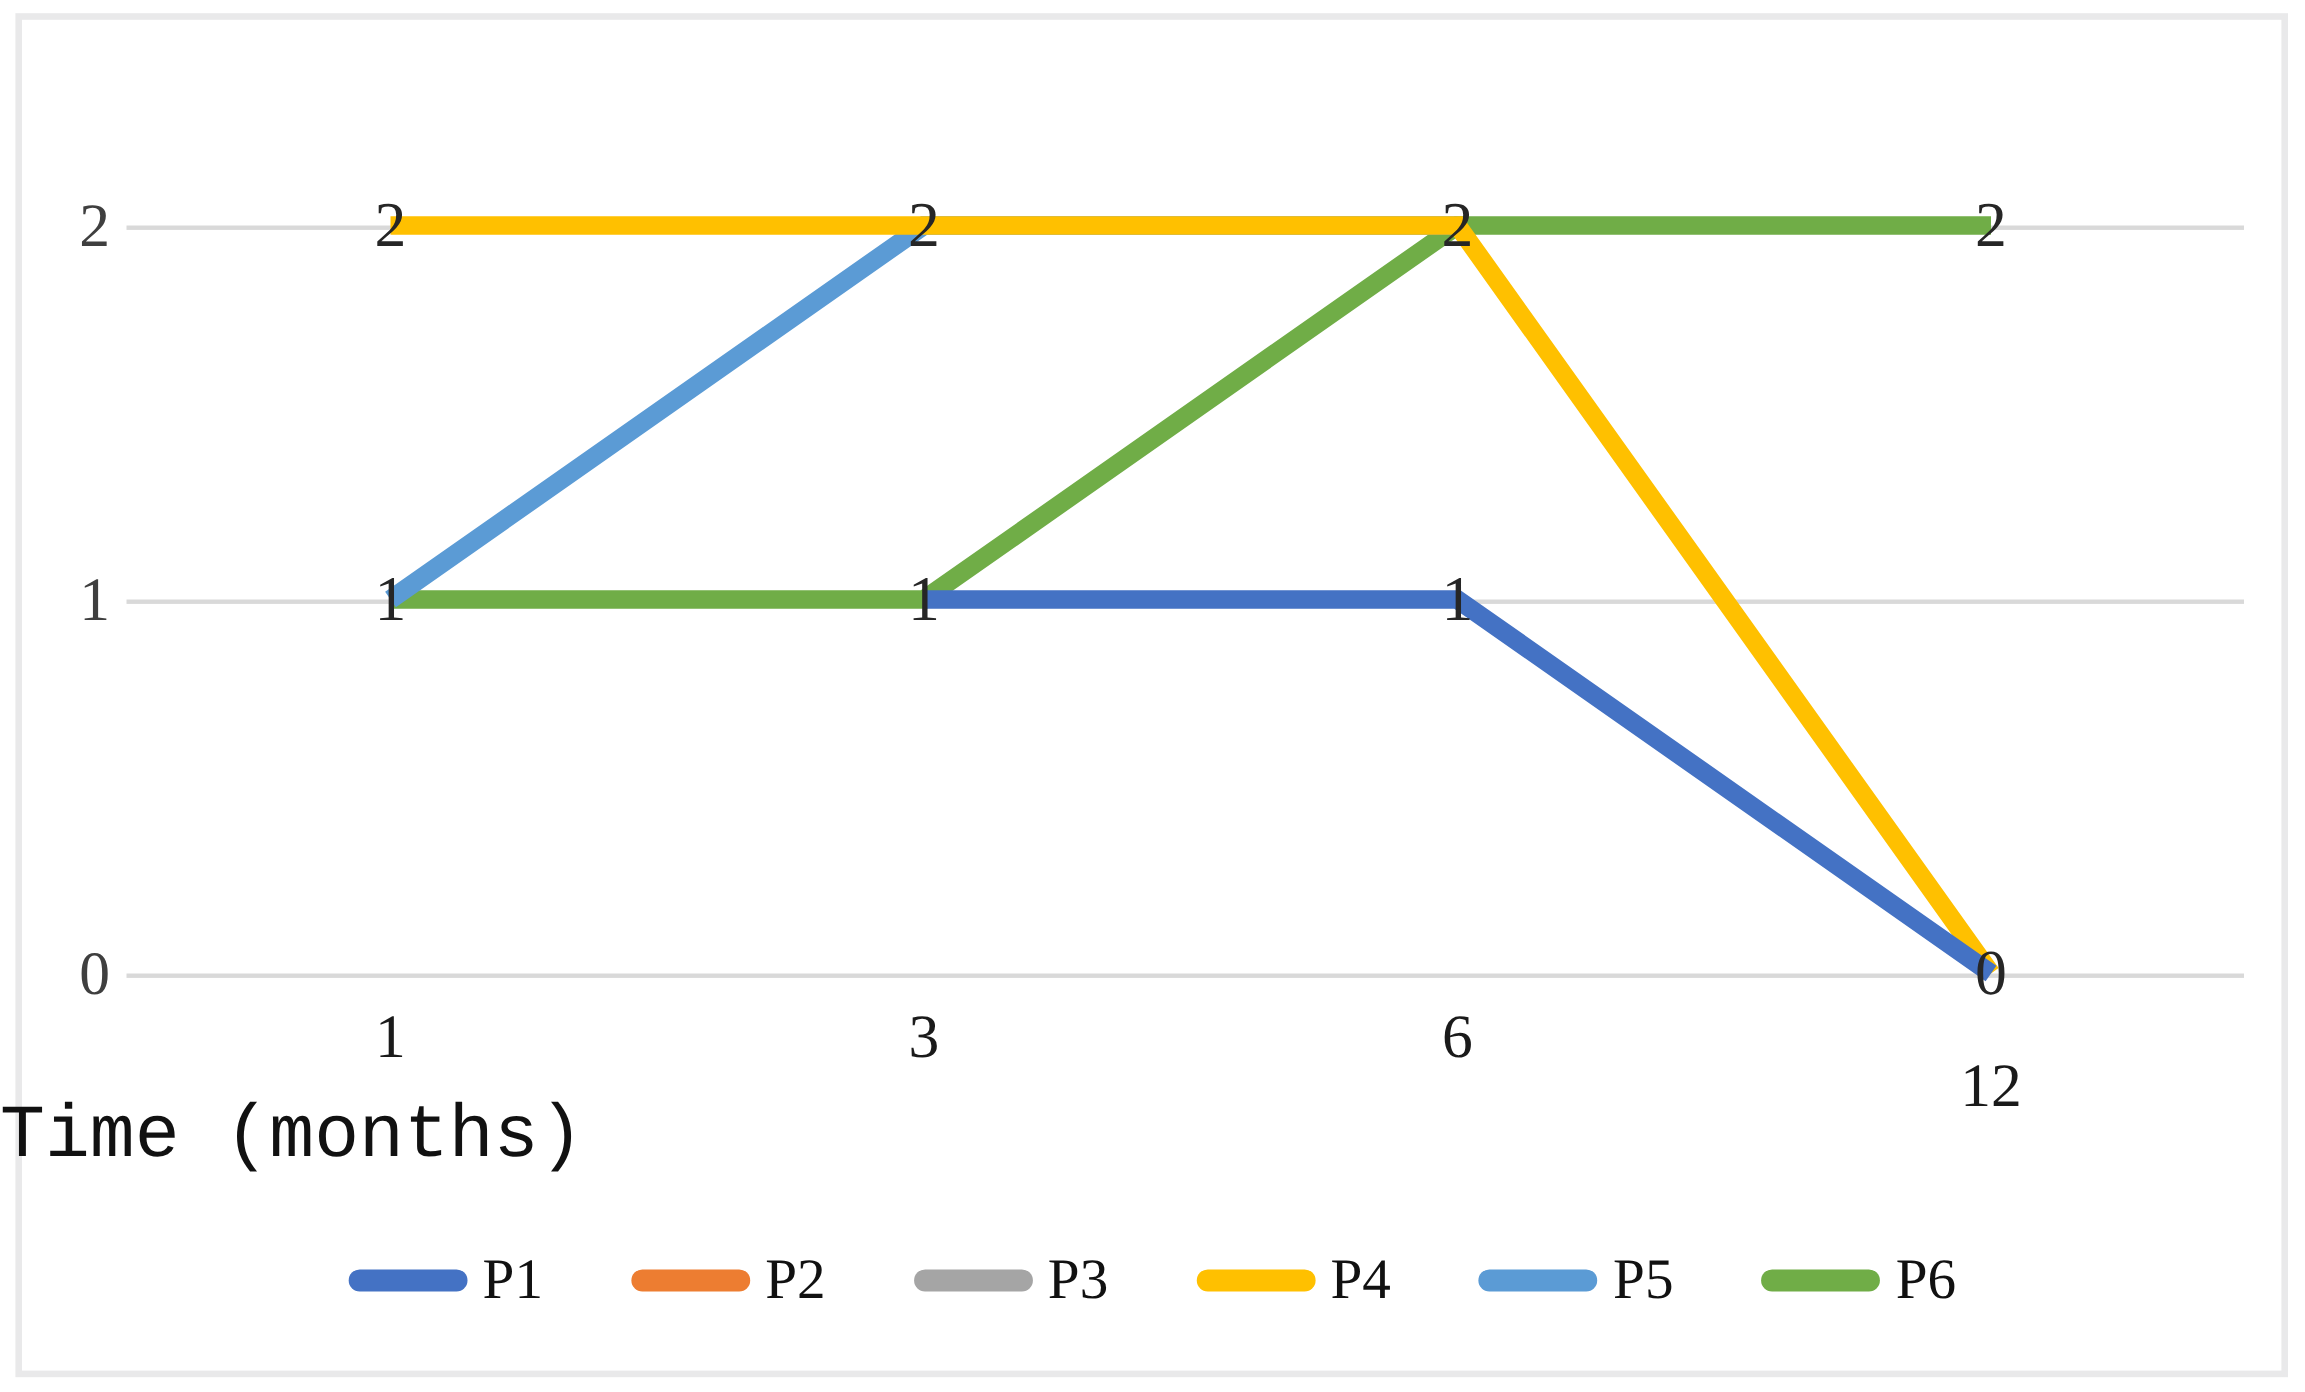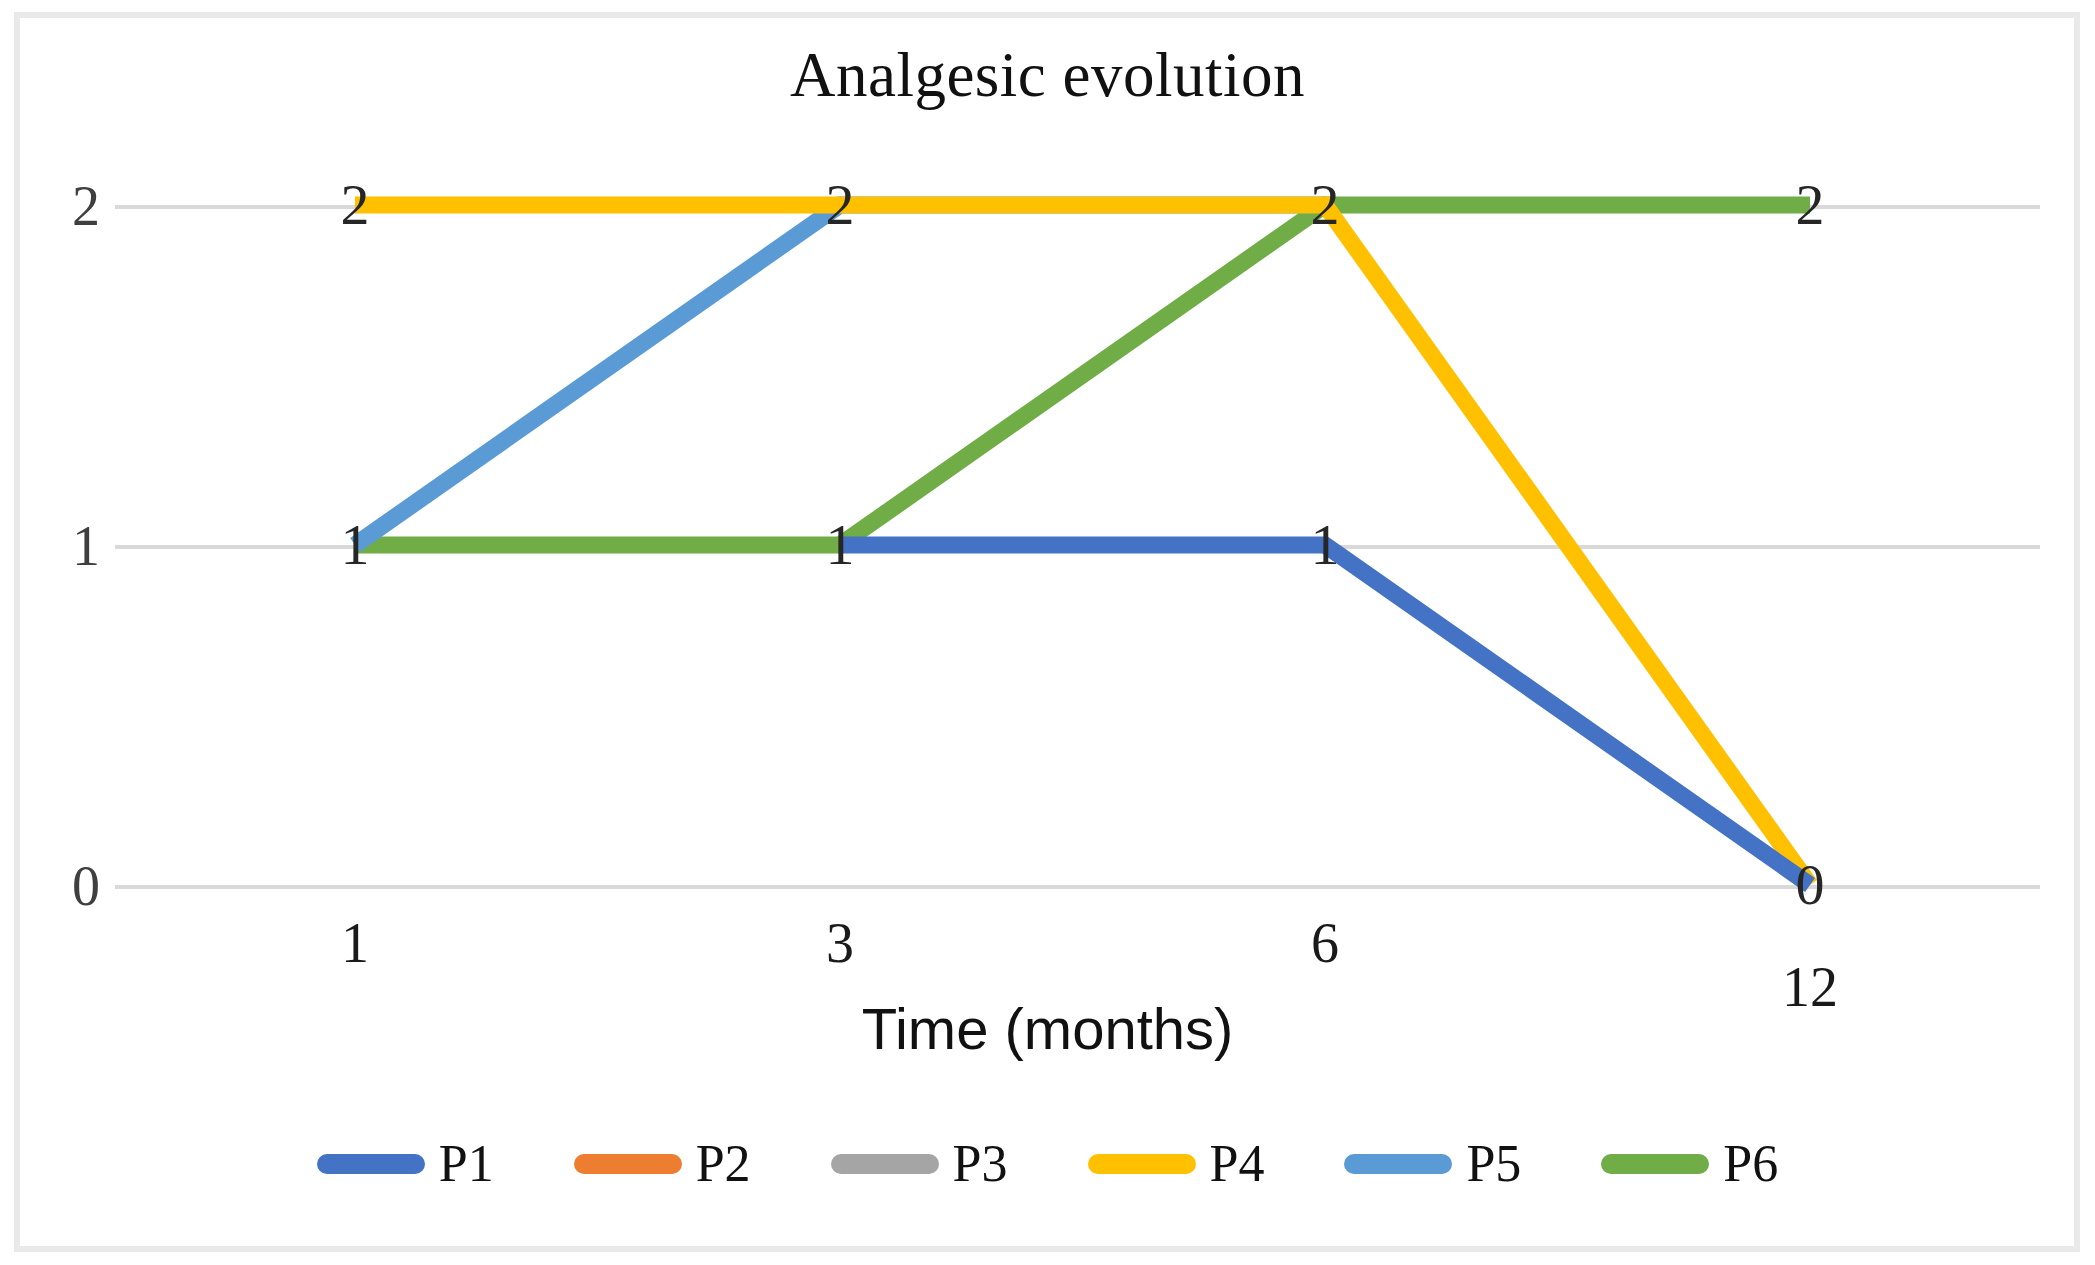--- a/index.html
+++ b/index.html
@@ -82,25 +82,25 @@
     font-size: 56px;
     color: #1a1a1a;
     line-height: 1;
     font-family: "Liberation Serif", "DejaVu Serif", serif;
   }
   #xaxis-title {
     position: absolute;
     left: 0;
     top: 1000px;
     width: 2095px;
-    text-align: center;
-    font-size: 58px;
+    text-align: left;
+    font-size: 68px;
     color: #111111;
     line-height: 1;
-    font-family: Liberation Sans, sans-serif;
+    font-family: Liberation Mono, monospace;
   }
   
   .pointlabel {
     position: absolute;
     width: 90px;
     text-align: center;
     font-size: 58px;
     line-height: 1;
     color: #262626;
     font-family: "Liberation Serif", "DejaVu Serif", serif;
@@ -135,21 +135,20 @@
     font-family: "Liberation Serif", "DejaVu Serif", serif;
   }
 </style>
 </head>
 <body>
 
 <div id="figure">
 
   <div id="frame"></div>
 
-  <div id="chart-title">Analgesic evolution</div>
 
   <div class="ytick" id="ytick-2" style="left:10px; top:178px;">2</div>
   <div class="ytick" id="ytick-1" style="left:10px; top:518px;">1</div>
   <div class="ytick" id="ytick-0" style="left:10px; top:858px;">0</div>
 
   <div id="plot">
     <div class="gridline" style="top:0px;"></div>
     <div class="gridline" style="top:340px;"></div>
     <div class="gridline" style="top:680px;"></div>
 

